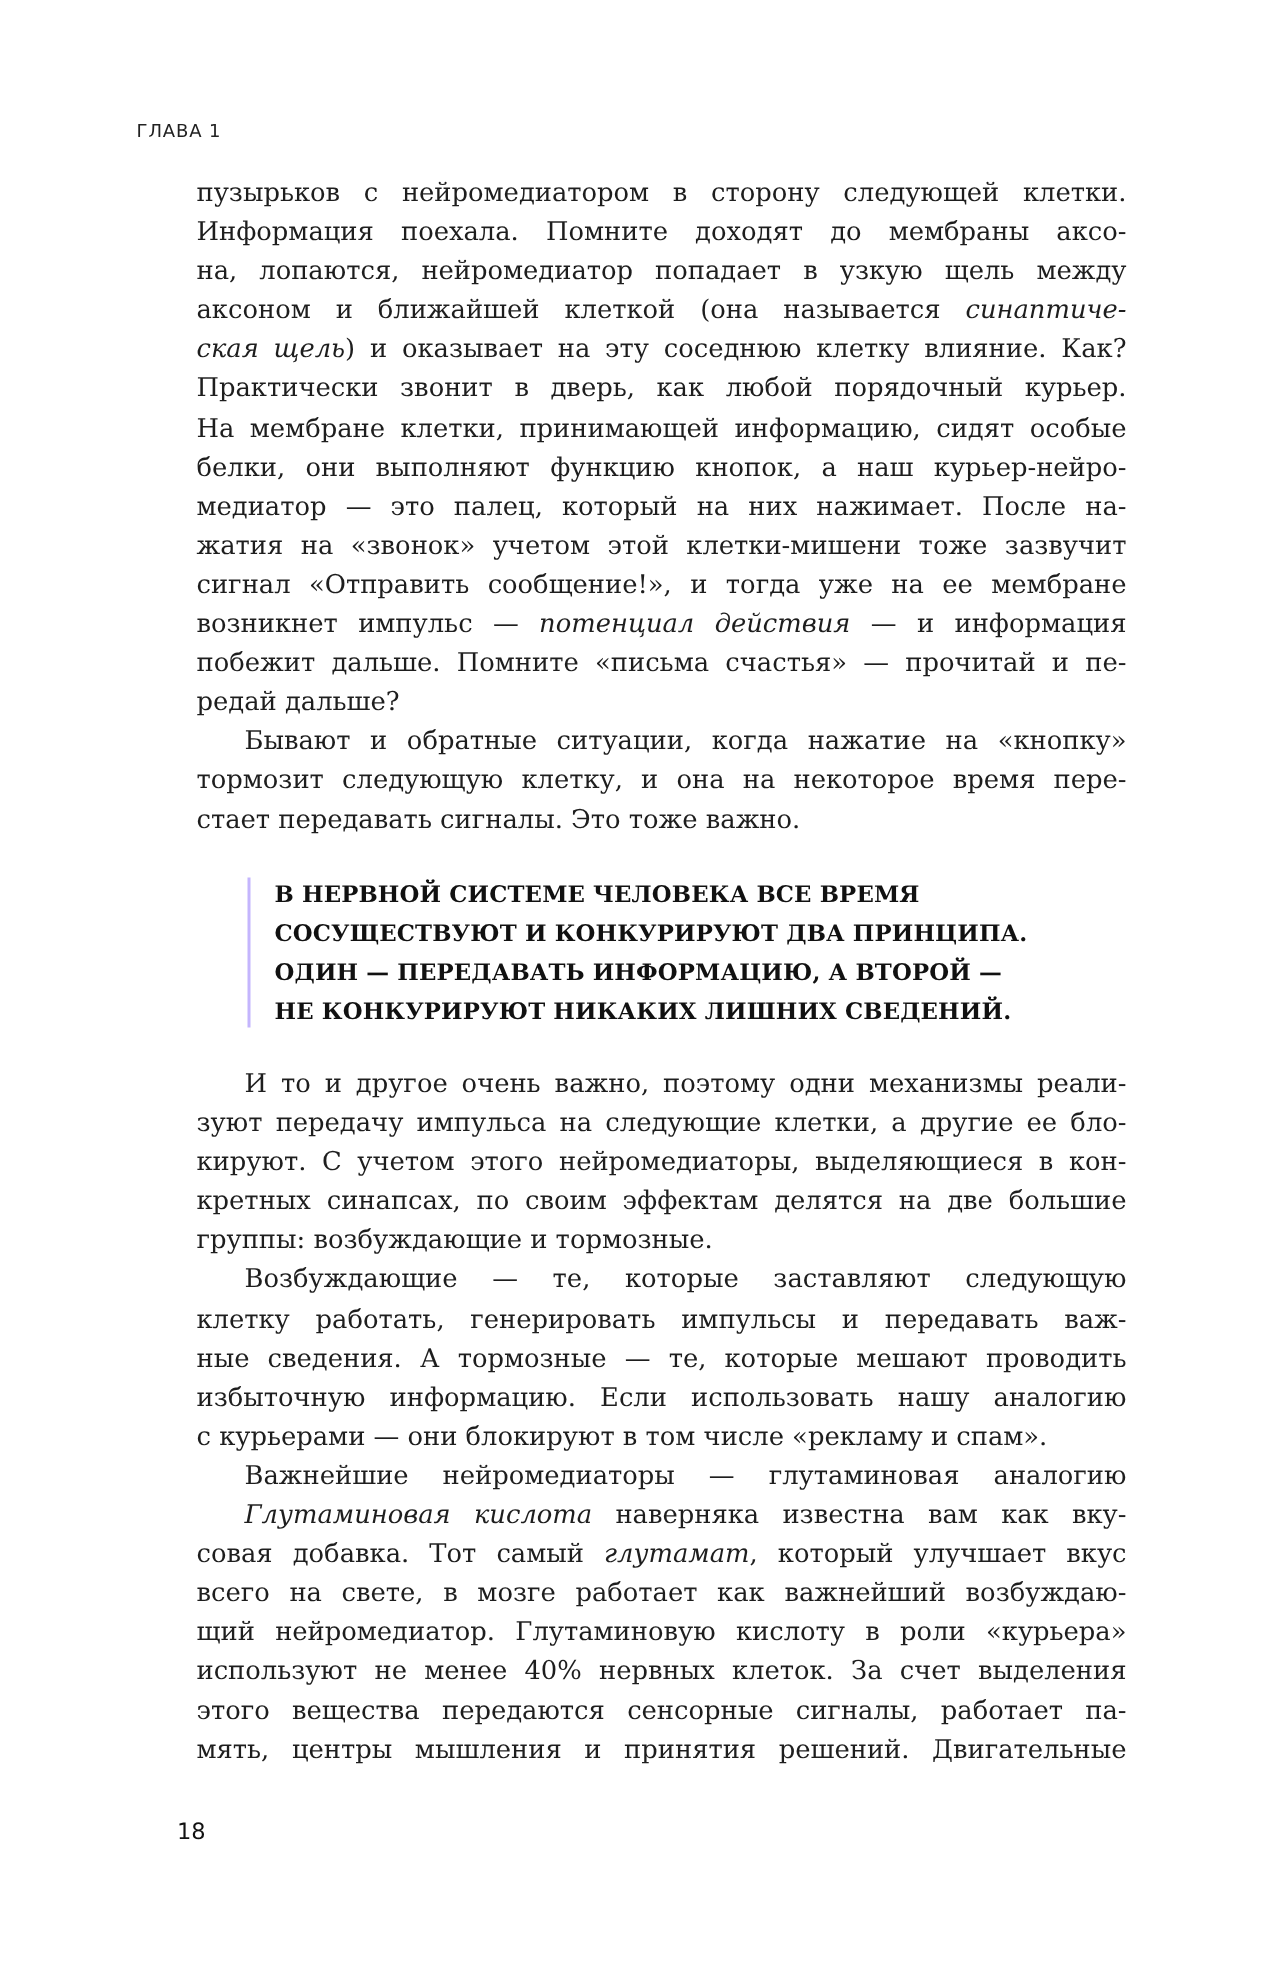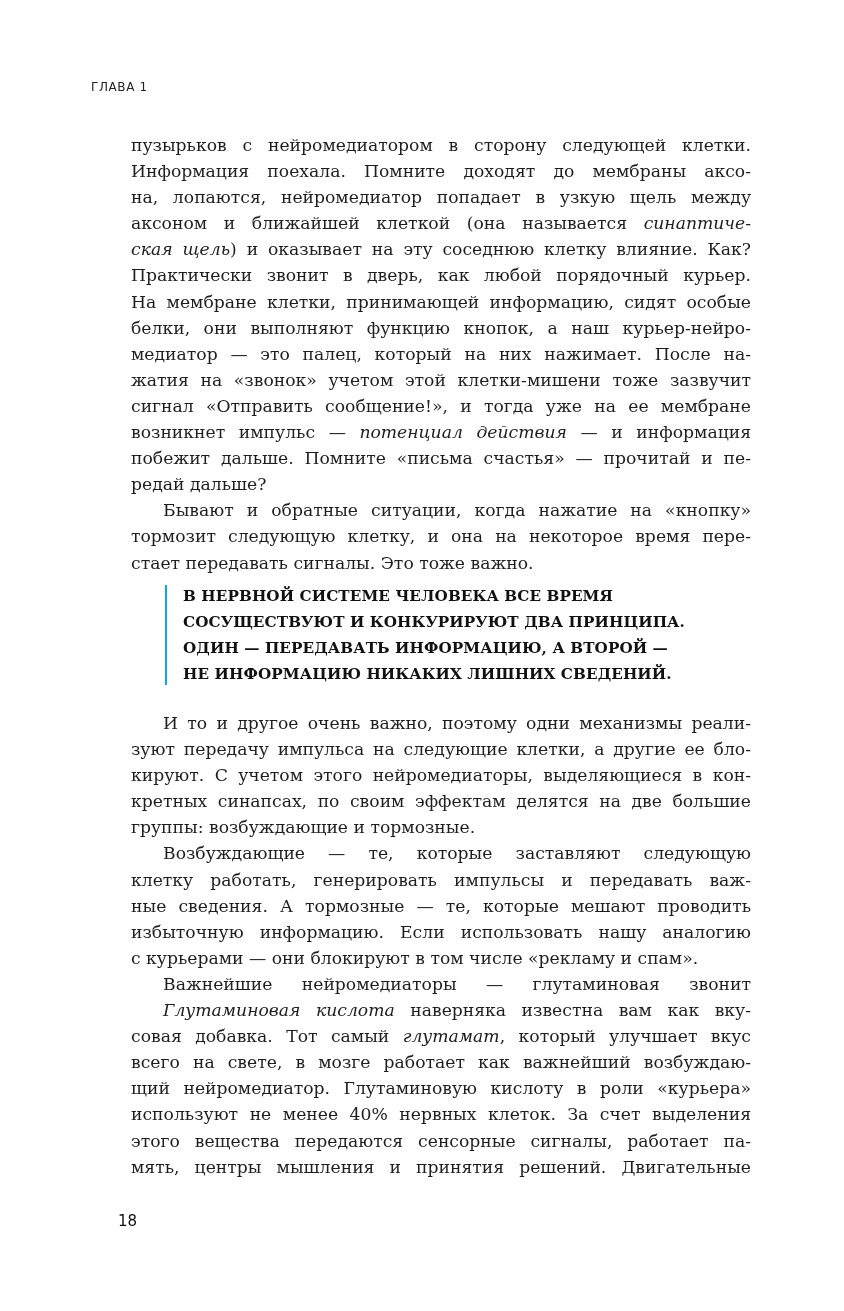--- a/index.html
+++ b/index.html
@@ -19,35 +19,35 @@
   }
   .line {
     display: block; white-space: nowrap; text-align: justify; text-align-last: justify;
     height: 26.1px; overflow: visible;
   }
   .line.last { text-align-last: left; }
   .line.indent { padding-left: 32px; }
   .it { font-style: italic; margin-top: 48px; }
   .quote {
     position: absolute; left: 165px; top: 585px; width: 590px; height: 100px;
-    border-left: 2px solid #0ea5e9;
+    border-left: 2px solid #c4b5fd;
   }
   .quote-text {
     position: absolute; left: 16px; top: -2px;
     font-family: "DejaVu Serif", serif; font-weight: bold; font-size: 15.2px; line-height: 26px;
     color: #111; white-space: nowrap; letter-spacing: 0.1px;
   }
   .quote-text span { display: block; }
 </style>
 </head>
 <body>
 
 <div class="running-head">ГЛАВА 1</div>
 
-<div class="text-block" style="top:132px;">
+<div class="text-block" style="top:116px;">
   <span class="line">пузырьков с нейромедиатором в сторону следующей клетки.</span>
   <span class="line">Информация поехала. Помните доходят до мембраны аксо-</span>
   <span class="line">на, лопаются, нейромедиатор попадает в узкую щель между</span>
   <span class="line"><span>аксоном и ближайшей клеткой (она называется </span><span class="it">синаптиче-</span></span>
   <span class="line"><span class="it">ская щель</span><span>) и оказывает на эту соседнюю клетку влияние. Как?</span></span>
   <span class="line">Практически звонит в дверь, как любой порядочный курьер.</span>
   <span class="line">На мембране клетки, принимающей информацию, сидят особые</span>
   <span class="line">белки, они выполняют функцию кнопок, а наш курьер-нейро-</span>
   <span class="line">медиатор — это палец, который на них нажимает. После на-</span>
   <span class="line">жатия на «звонок» учетом этой клетки-мишени тоже зазвучит</span>
@@ -58,36 +58,36 @@
   <span class="line indent">Бывают и обратные ситуации, когда нажатие на «кнопку»</span>
   <span class="line">тормозит следующую клетку, и она на некоторое время пере-</span>
   <span class="line last">стает передавать сигналы. Это тоже важно.</span>
 </div>
 
 <div class="quote">
   <div class="quote-text">
     <span>В НЕРВНОЙ СИСТЕМЕ ЧЕЛОВЕКА ВСЕ ВРЕМЯ</span>
     <span>СОСУЩЕСТВУЮТ И КОНКУРИРУЮТ ДВА ПРИНЦИПА.</span>
     <span>ОДИН — ПЕРЕДАВАТЬ ИНФОРМАЦИЮ, А ВТОРОЙ —</span>
-    <span>НЕ ИНФОРМАЦИЮ НИКАКИХ ЛИШНИХ СВЕДЕНИЙ.</span>
+    <span>НЕ КОНКУРИРУЮТ НИКАКИХ ЛИШНИХ СВЕДЕНИЙ.</span>
   </div>
 </div>
 
 <div class="text-block" style="top:710px;">
   <span class="line indent">И то и другое очень важно, поэтому одни механизмы реали-</span>
   <span class="line">зуют передачу импульса на следующие клетки, а другие ее бло-</span>
   <span class="line">кируют. С учетом этого нейромедиаторы, выделяющиеся в кон-</span>
   <span class="line">кретных синапсах, по своим эффектам делятся на две большие</span>
   <span class="line last">группы: возбуждающие и тормозные.</span>
   <span class="line indent">Возбуждающие — те, которые заставляют следующую</span>
   <span class="line">клетку работать, генерировать импульсы и передавать важ-</span>
   <span class="line">ные сведения. А тормозные — те, которые мешают проводить</span>
   <span class="line">избыточную информацию. Если использовать нашу аналогию</span>
   <span class="line last">с курьерами — они блокируют в том числе «рекламу и спам».</span>
-  <span class="line indent">Важнейшие нейромедиаторы — глутаминовая звонит</span>
+  <span class="line indent">Важнейшие нейромедиаторы — глутаминовая аналогию</span>
   <span class="line indent"><span class="it">Глутаминовая кислота</span><span> наверняка известна вам как вку-</span></span>
   <span class="line"><span>совая добавка. Тот самый </span><span class="it">глутамат</span><span>, который улучшает вкус</span></span>
   <span class="line">всего на свете, в мозге работает как важнейший возбуждаю-</span>
   <span class="line">щий нейромедиатор. Глутаминовую кислоту в роли «курьера»</span>
   <span class="line">используют не менее 40% нервных клеток. За счет выделения</span>
   <span class="line">этого вещества передаются сенсорные сигналы, работает па-</span>
   <span class="line">мять, центры мышления и принятия решений. Двигательные</span>
 </div>
 
 <div class="page-number">18</div>

